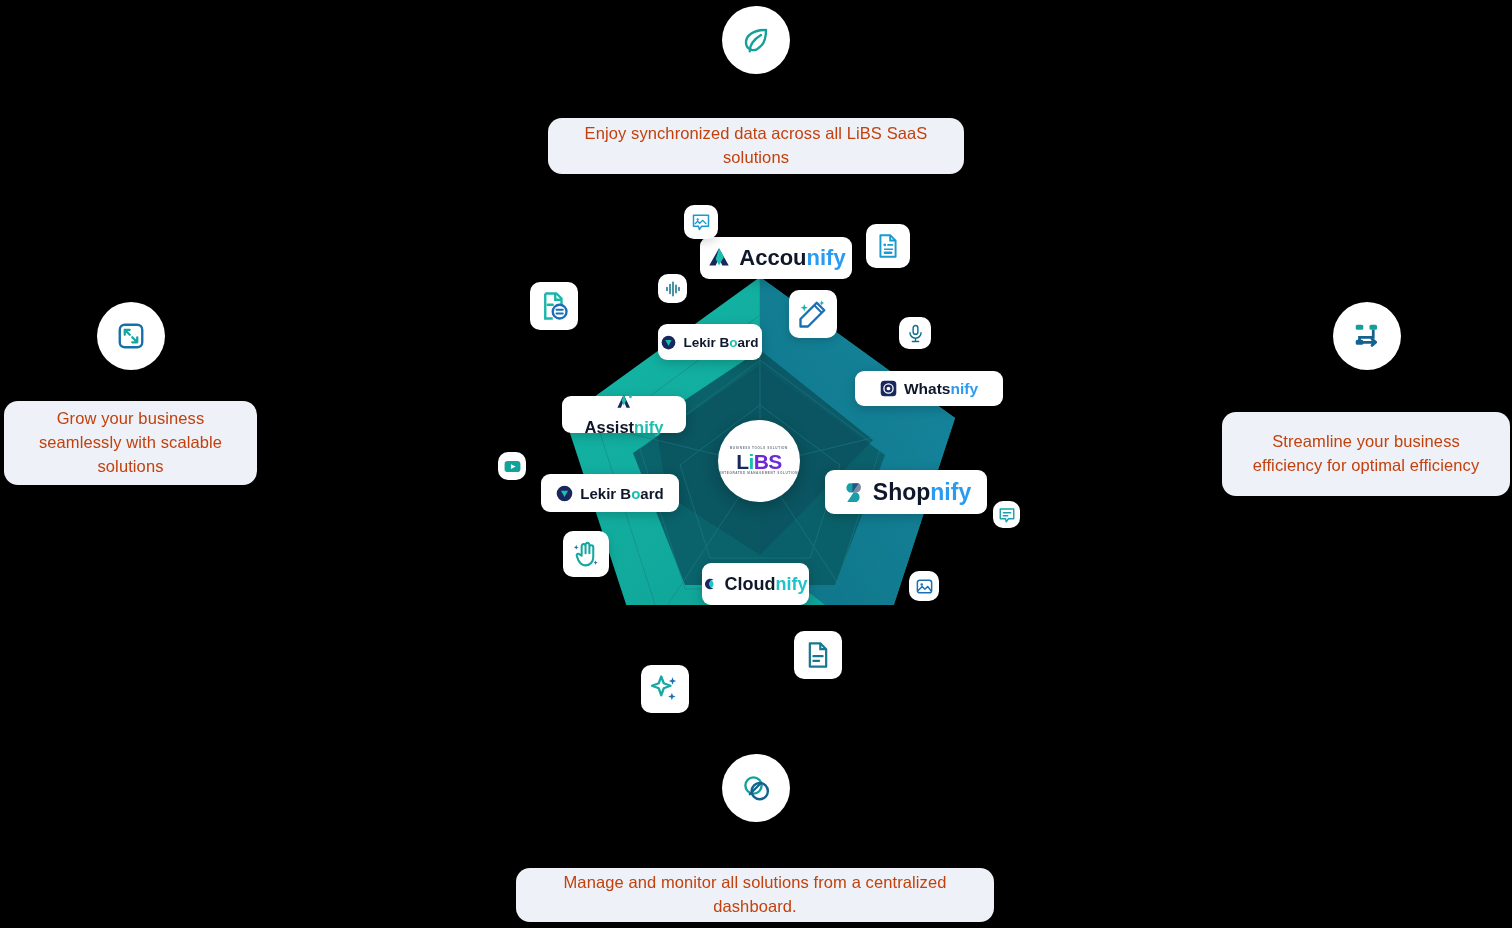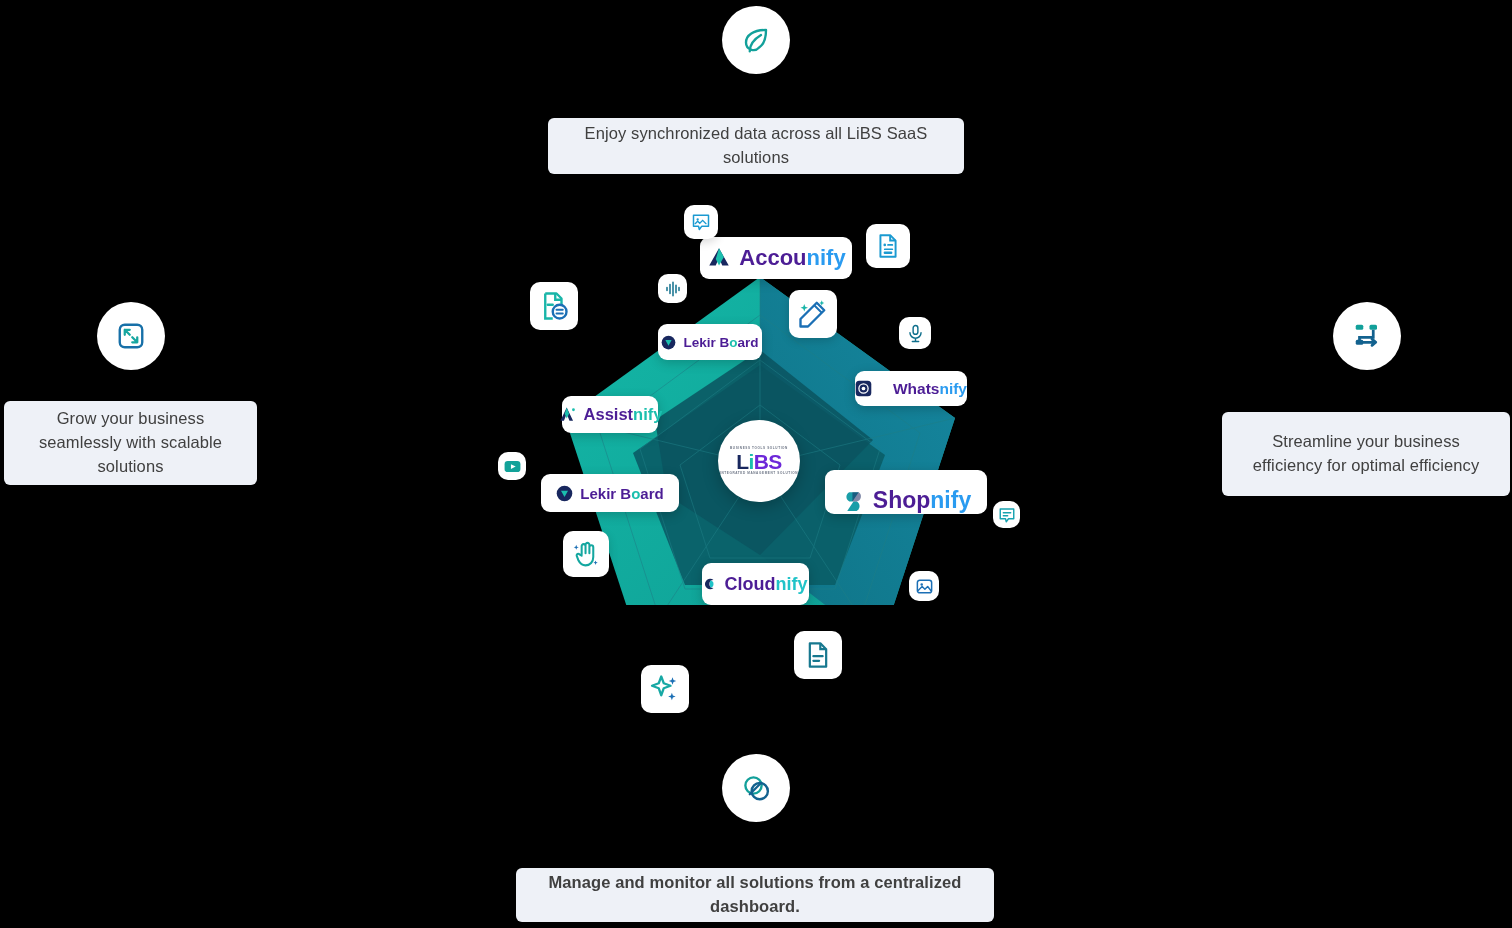--- a/index.html
+++ b/index.html
@@ -8,36 +8,36 @@
     background: #000;
     font-family: "Liberation Sans", sans-serif;
     overflow: hidden;
   }
   #stage { position: relative; width: 1512px; height: 928px; }
 
   
   .bubble {
     position: absolute;
     background: #eef1f7;
-    border-radius: 6px;
-    color: #404040;
+    border-radius: 14px;
+    color: #c2410c;
     font-size: 16.5px;
     line-height: 1.45;
     letter-spacing: .1px;
     display: flex;
     align-items: center;
     justify-content: center;
     text-align: center;
     padding: 14px 22px;
     box-shadow: 0 2px 10px rgba(0,0,0,.18);
   }
   .bubble.top   { left: 548px;  top: 118px;  width: 416px; height: 56px; }
   .bubble.left  { left: 4px;    top: 401px;  width: 253px; height: 84px; }
   .bubble.right { left: 1222px; top: 412px;  width: 288px; height: 84px; }
-  .bubble.bot   { left: 516px;  top: 868px;  width: 478px; height: 54px; font-weight: bold; }
+  .bubble.bot   { left: 516px;  top: 868px;  width: 478px; height: 54px; }
 
   
   .circ {
     position: absolute;
     width: 68px; height: 68px;
     border-radius: 50%;
     background: #fff;
     display: flex; align-items: center; justify-content: center;
     box-shadow: 0 3px 14px rgba(0,0,0,.22);
   }
@@ -63,32 +63,32 @@
     position: absolute;
     background: #fff;
     border-radius: 9px;
     display: flex; align-items: center; justify-content: center;
     gap: 7px;
     box-shadow: 0 3px 12px rgba(0,0,0,.20);
     font-weight: bold;
     white-space: nowrap;
   }
   .pill .mark { display: flex; align-items: center; }
-  .navy { color: #4c1d95; }
+  .navy { color: #0f172a; }
   .teal { color: #1bbfae; }
   .blue { color: #2a9bf0; }
   .cyan { color: #20c3c8; }
 
   #pill-accounify { left: 700px; top: 237px; width: 152px; height: 42px; font-size: 22px; }
   #pill-lekir-top { left: 658px; top: 324px; width: 104px; height: 36px; font-size: 13.5px; }
-  #pill-assistnify{ left: 562px; top: 396px; width: 96px; height: 37px; font-size: 16.5px; }
+  #pill-assistnify{ left: 562px; top: 396px; width: 124px; height: 37px; font-size: 16.5px; flex-direction: column; }
   #pill-lekir-left{ left: 541px; top: 474px; width: 138px; height: 38px; font-size: 15px; }
   #pill-cloudnify { left: 702px; top: 563px; width: 107px; height: 42px; font-size: 18px; }
-  #pill-shopnify  { left: 825px; top: 470px; width: 162px; height: 44px; font-size: 23px; align-items: flex-end; }
-  #pill-whatsnify { left: 855px; top: 371px; width: 112px; height: 35px; font-size: 15.5px; justify-content: space-between; }
+  #pill-shopnify  { left: 825px; top: 470px; width: 162px; height: 44px; font-size: 23px; }
+  #pill-whatsnify { left: 855px; top: 371px; width: 148px; height: 35px; font-size: 15.5px; }
 
   
   #hub {
     position: absolute; left: 718px; top: 420px;
     width: 82px; height: 82px; border-radius: 50%;
     background: #fff;
     display: flex; align-items: center; justify-content: center;
     box-shadow: 0 4px 16px rgba(0,0,0,.25);
   }
   #hub .libs-wrap { text-align: center; line-height: 1; }

